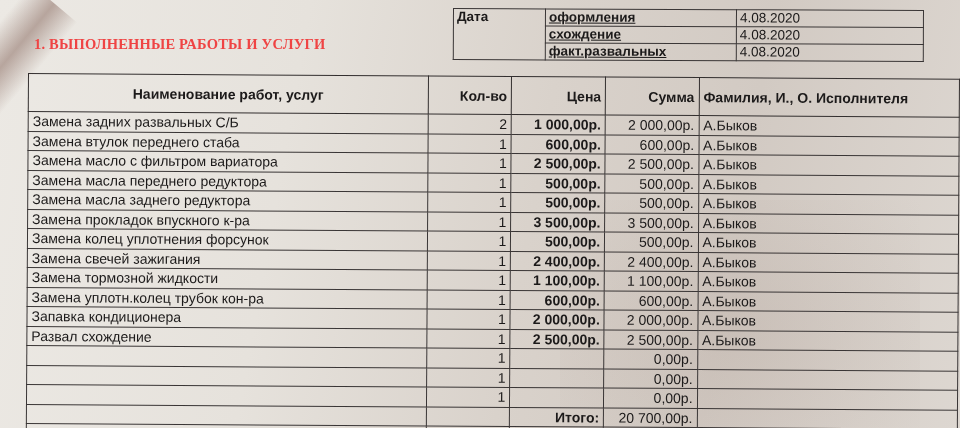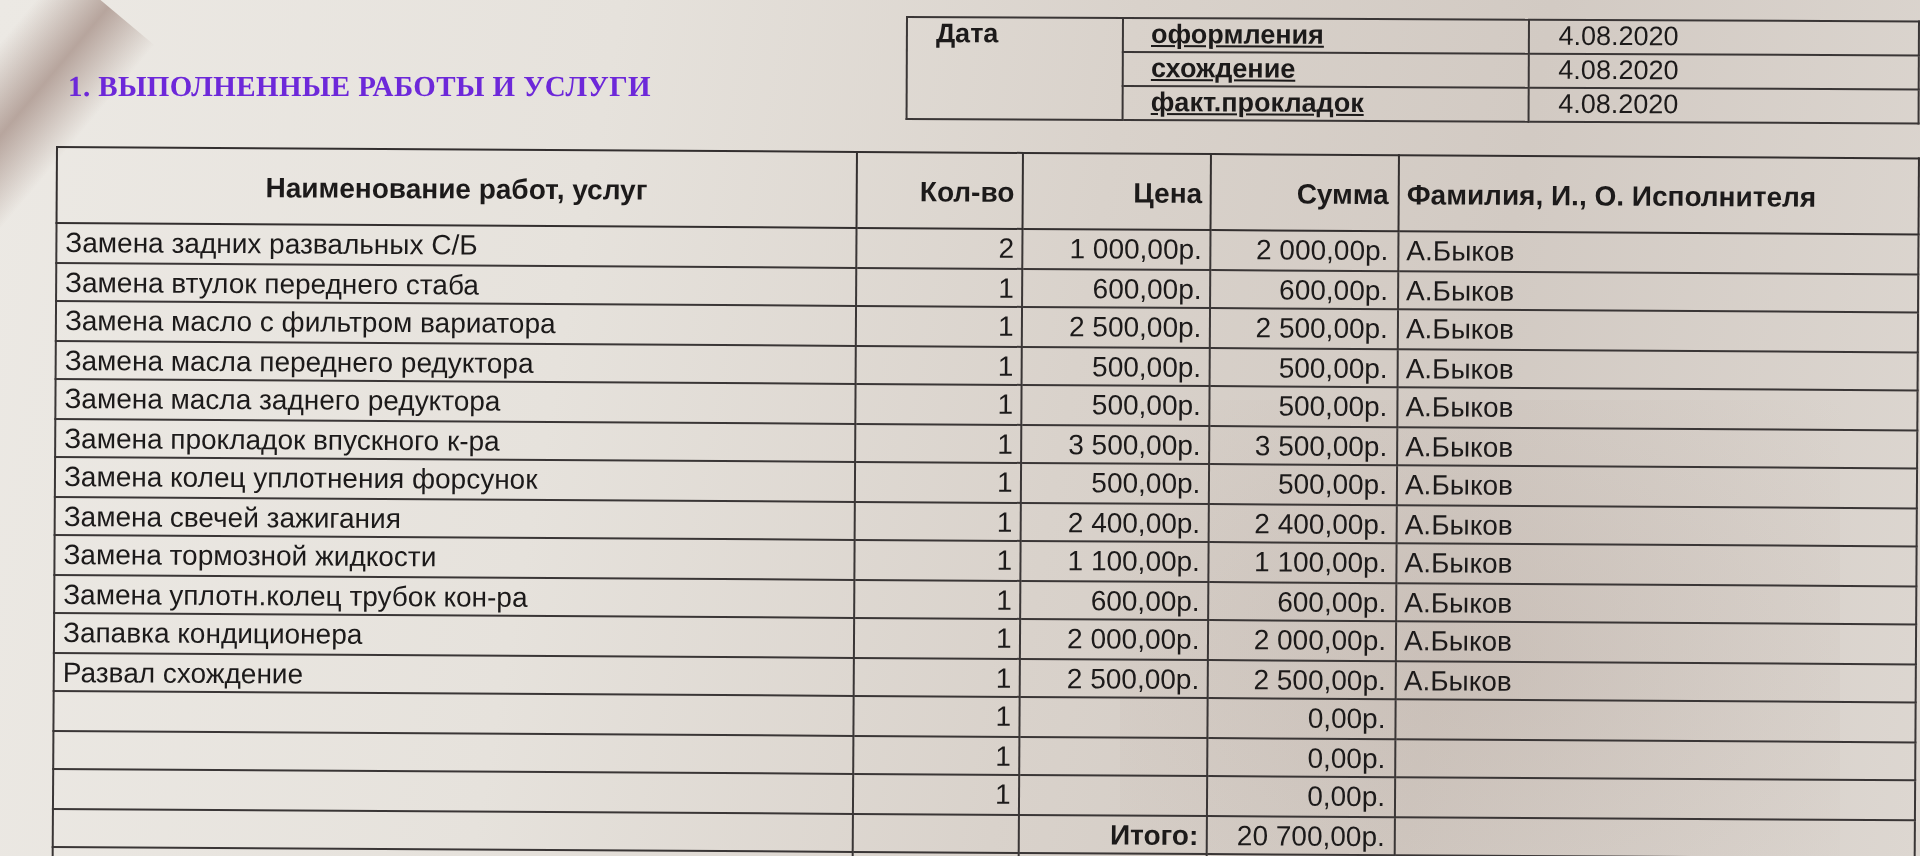--- a/index.html
+++ b/index.html
@@ -34,37 +34,37 @@
       background: radial-gradient(ellipse at center, rgba(160,140,130,0.18), rgba(160,140,130,0));
     }
     .section-title {
       position: absolute;
       left: 34px;
       top: 36px;
       font-family: "Liberation Serif", serif;
       font-weight: bold;
       font-size: 14.5px;
       letter-spacing: 0.2px;
-      color: #6d28d9;
+      color: #ef4444;
       text-align: center;
     }
     
     .date-table {
       position: absolute;
       left: 453px;
       top: 8px;
       border-collapse: collapse;
       font-size: 13.5px;
       transform: rotate(0.25deg);
       transform-origin: left top;
     }
     .date-table td {
       border: 1.2px solid #3a3636;
       height: 16px;
-      padding: 0 14px;
+      padding: 0 3px;
       line-height: 16px;
     }
     .date-label {
       width: 85px;
       vertical-align: top;
       font-weight: bold;
     }
     .date-kind {
       width: 184px;
       font-weight: bold;
@@ -92,21 +92,21 @@
     }
     .works-table td {
       border: 1.2px solid #3a3636;
       height: 18.5px;
       padding: 0 4px;
       line-height: 18.5px;
       white-space: nowrap;
     }
     .col-name { width: 415px; text-align: left; }
     .col-qty { width: 82px; text-align: right; }
-    .col-price { width: 88px; text-align: right; }
+    .col-price { width: 88px; text-align: right; font-weight: bold; }
     .col-sum { width: 86px; text-align: right; }
     .col-worker { width: 278px; text-align: left; }
     th.col-name { text-align: center; }
     th.col-qty, th.col-price, th.col-sum { }
     th.col-worker { text-align: left; }
     .total-label { font-weight: bold; }
     .bottom-row td {
       height: 10px;
     }
   </style>
@@ -123,21 +123,21 @@
       <tr>
     <td class="date-label" rowspan="3">Дата</td>
     <td class="date-kind">оформления</td>
     <td class="date-value">4.08.2020</td>
   </tr>
   <tr>
     <td class="date-kind">схождение</td>
     <td class="date-value">4.08.2020</td>
   </tr>
   <tr>
-    <td class="date-kind">факт.прокладок</td>
+    <td class="date-kind">факт.развальных</td>
     <td class="date-value">4.08.2020</td>
   </tr>
 </tbody>
   </table>
 
 <table class="works-table">
   <thead>
     <tr>
       <th class="col-name">Наименование работ, услуг</th>
       <th class="col-qty">Кол-во</th>

